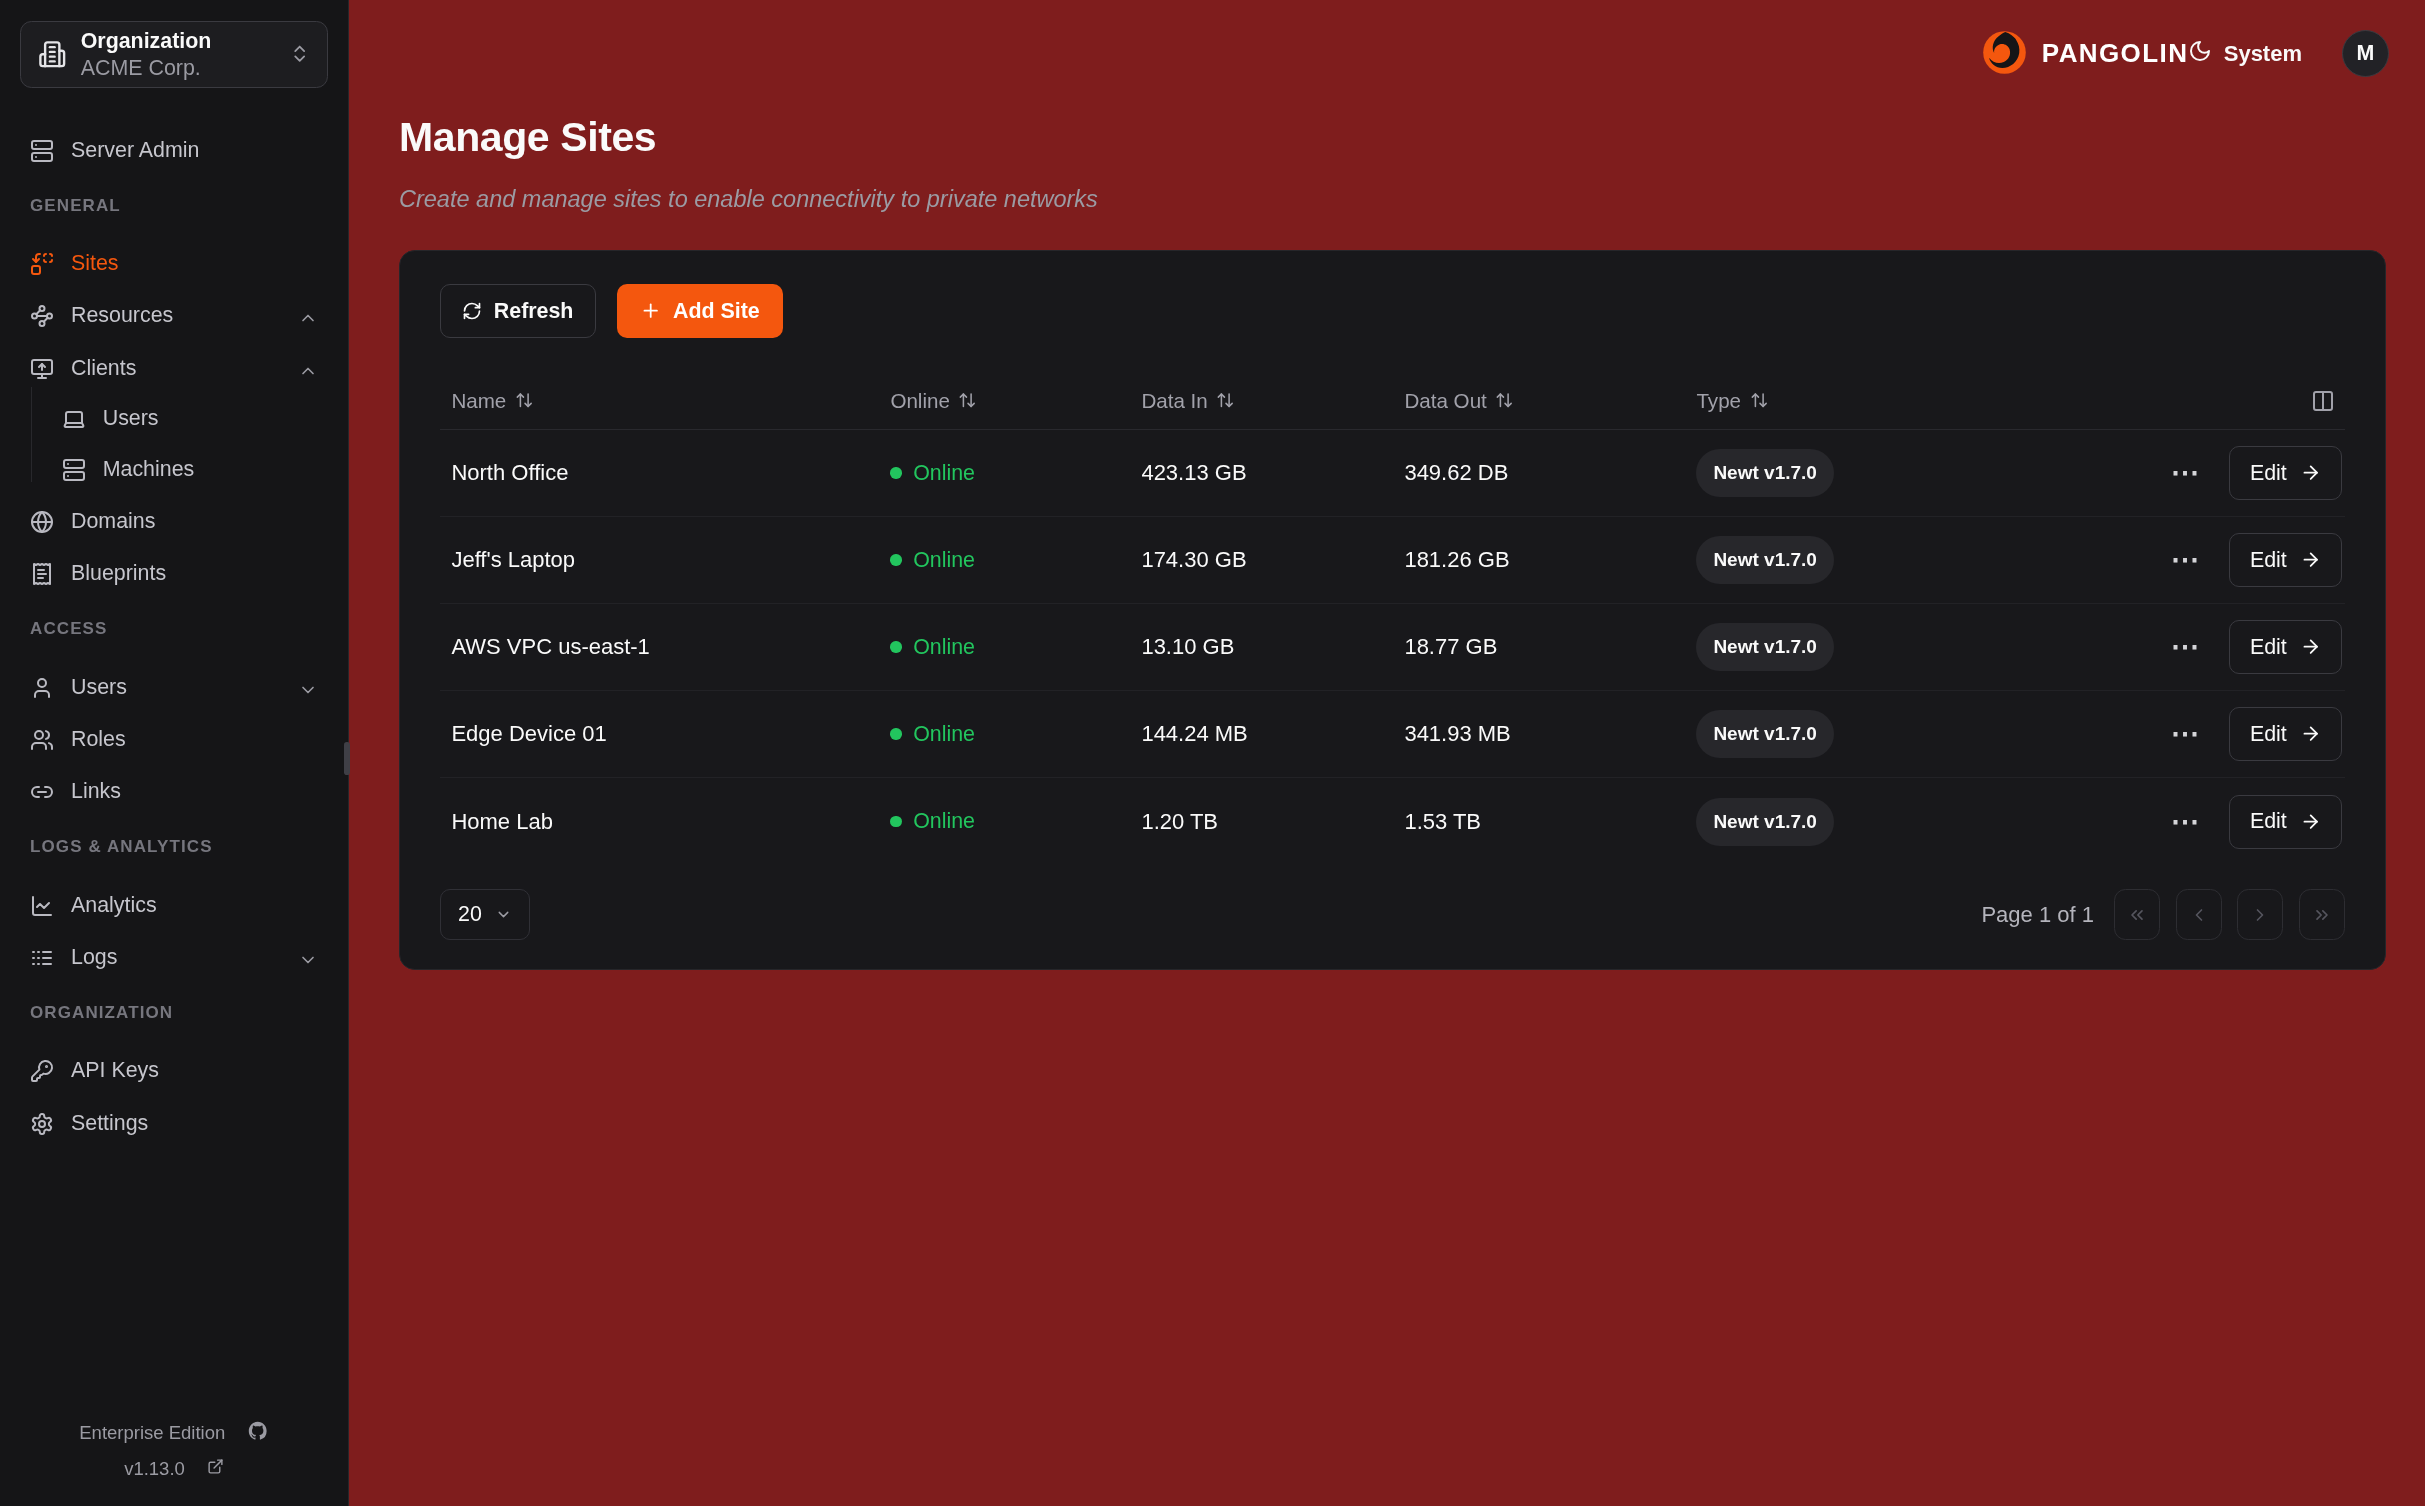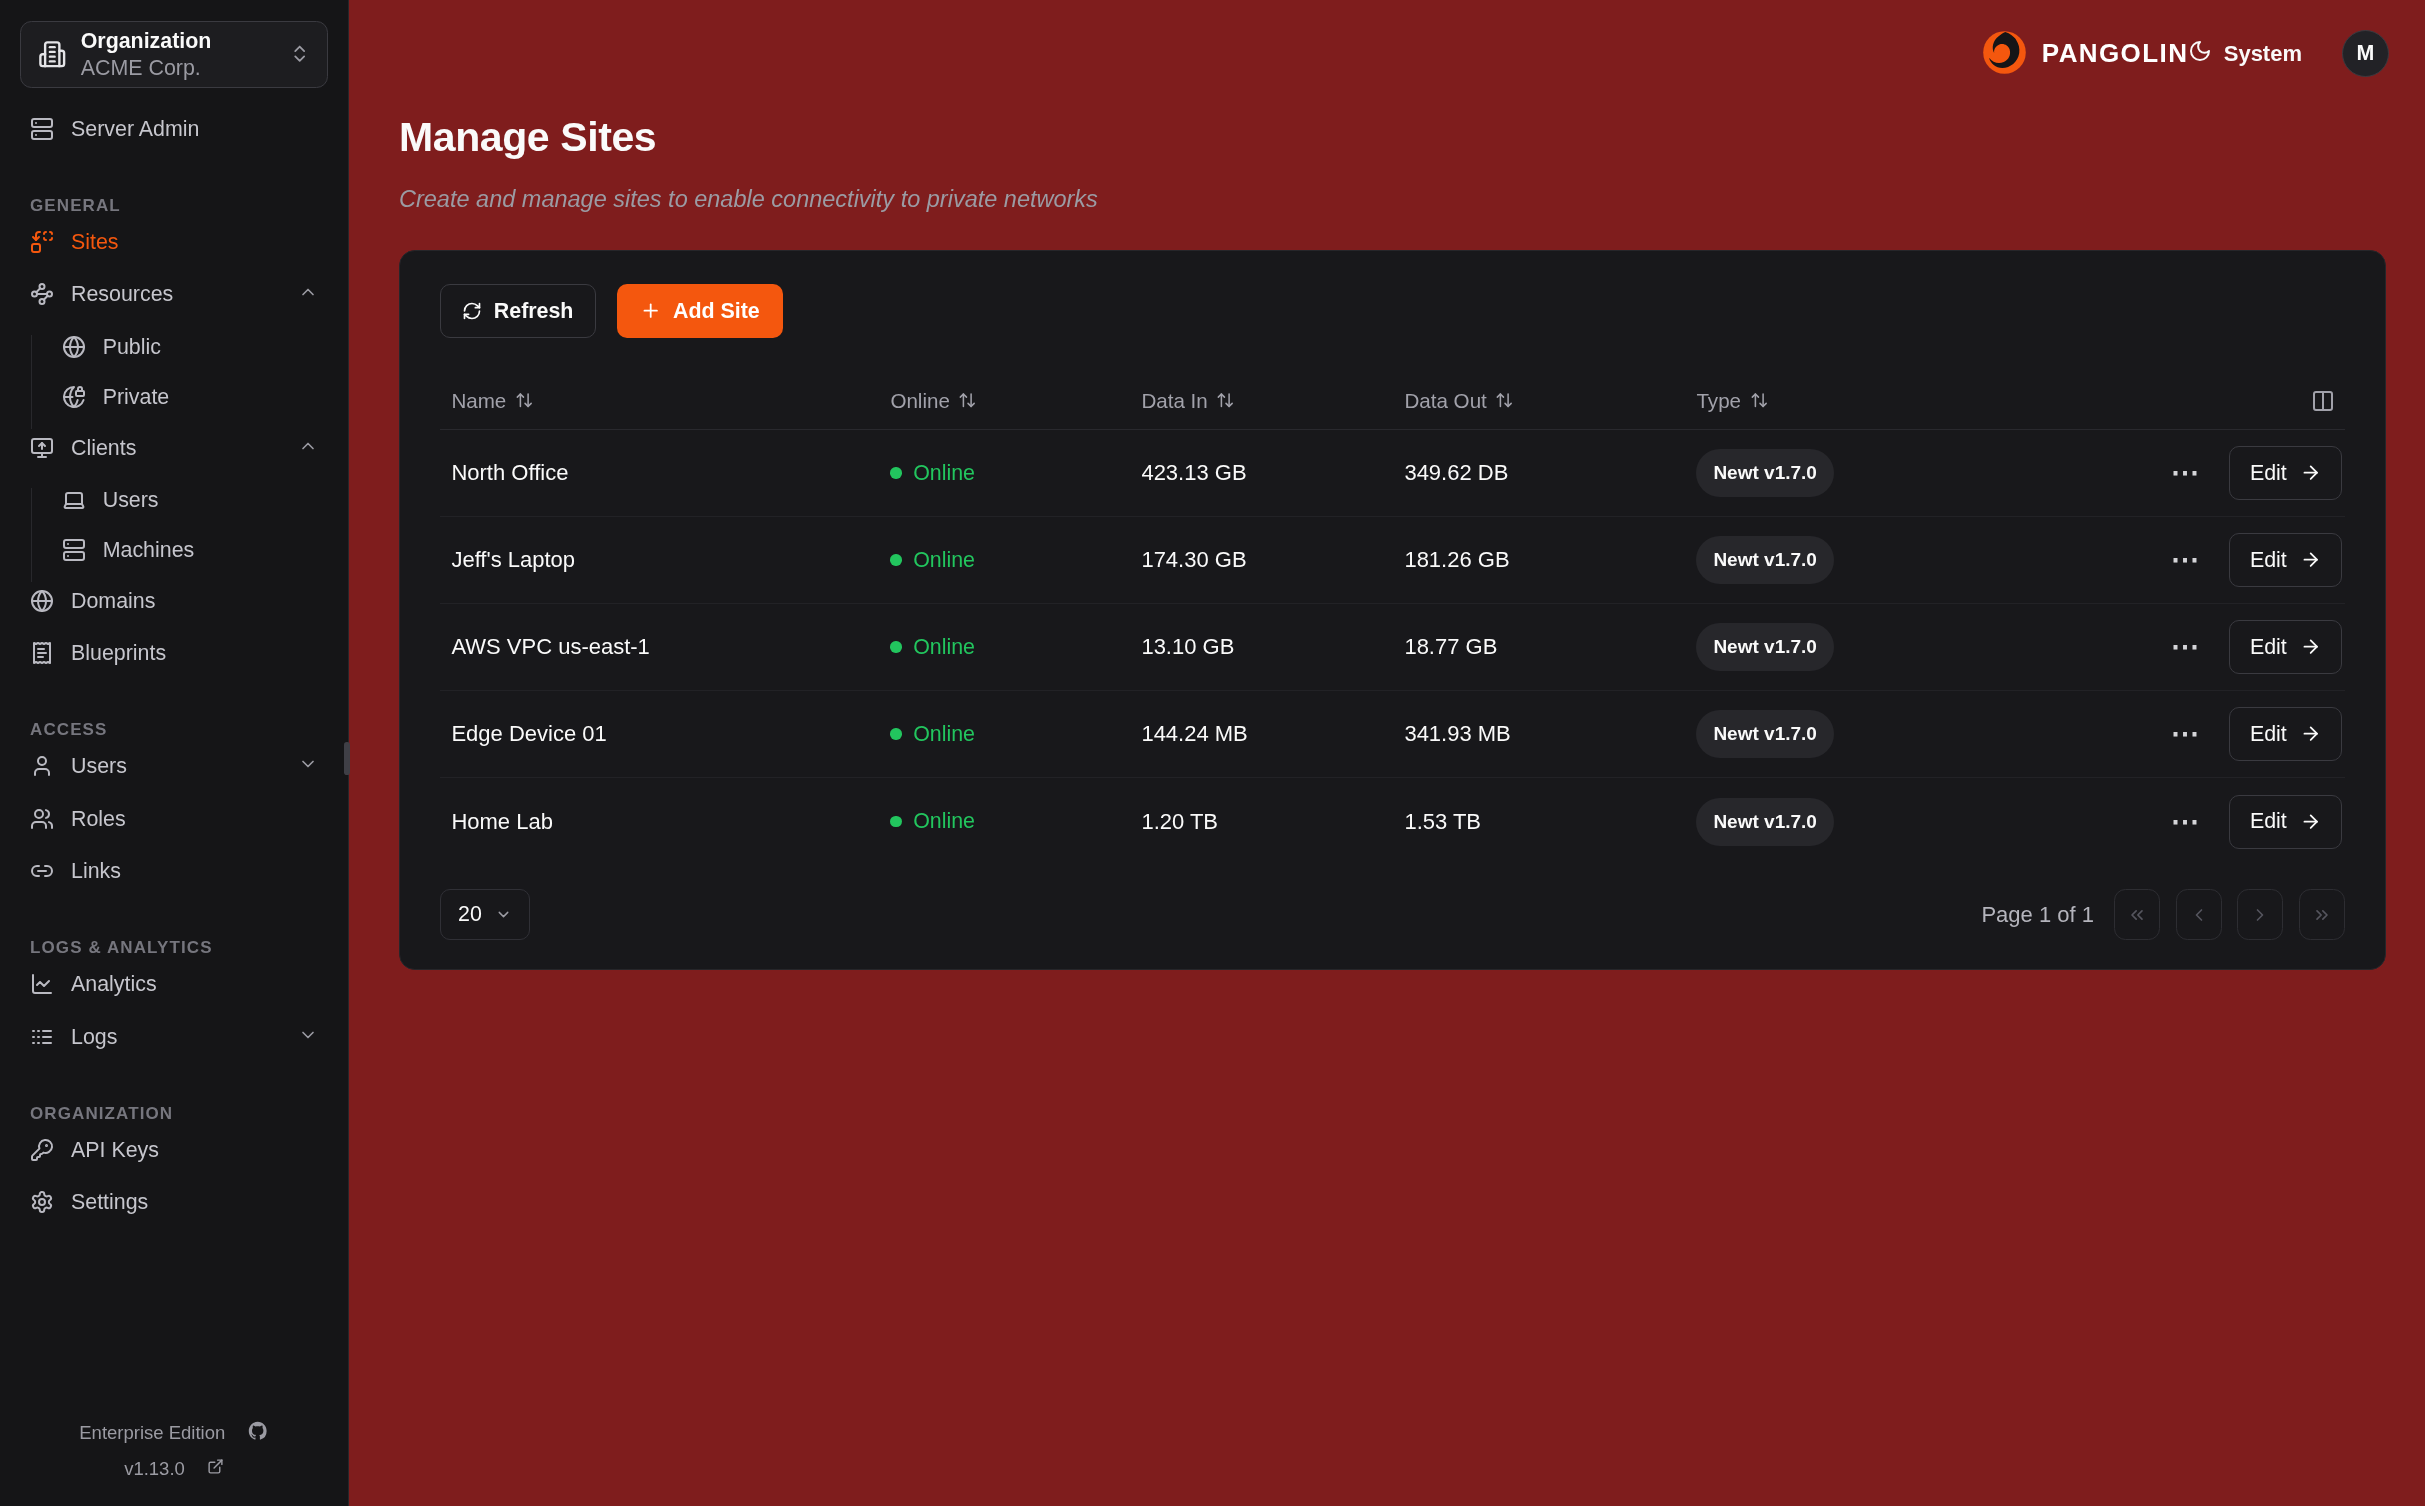--- a/index.html
+++ b/index.html
@@ -11,21 +11,21 @@
   .sidebar { width:349px; min-width:349px; height:100%; background:#151517; border-right:1.4px solid #26262a;
              padding:21.4px 20px 26px; display:flex; flex-direction:column; }
   .org-switcher { display:flex; align-items:center; gap:14.2px; height:67px; padding:0 17px;
                   background:#1d1d20; border:1.4px solid #3a3a40; border-radius:11.4px; cursor:pointer; margin-bottom:28.5px; }
   .org-switcher .org-texts { flex:1; min-width:0; }
   .org-label { font-size:21.4px; font-weight:700; color:#fafafa; line-height:1.2; }
   .org-value { font-size:21.4px; color:#9b9ba3; line-height:1.2; margin-top:1.4px; }
   .org-switcher svg { flex:none; }
 
   .nav { flex:1; overflow:hidden; }
-  .nav-item { display:flex; align-items:flex-start; gap:17px; height:46px; padding:0 10px; margin-bottom:6.4px;
+  .nav-item { display:flex; align-items:flex-end; gap:17px; height:46px; padding:0 10px; margin-bottom:6.4px;
               border-radius:10px; color:#c6c6cd; font-size:21.4px; cursor:pointer; }
   .nav-item .nav-icon { display:flex; align-items:center; color:#b9b9c1; }
   .nav-item.active, .nav-item.active .nav-icon { color:var(--accent,#f4570e); }
   .nav-label { flex:1; white-space:nowrap; }
   .nav-chevron { display:flex; color:#9b9ba3; }
   .section-label { margin:33px 0 14.2px; padding-left:10px; font-size:17px; font-weight:700;
                    letter-spacing:1.1px; color:#76767e; }
   .nav-children { margin-left:10.7px; border-left:1.4px solid #28282c; padding-left:20px; }
   .nav-children .nav-item { height:44px; }
 
@@ -167,43 +167,20 @@
                 <path d="m13.8 17.7 3.9-3.9"></path>
                 <circle cx="12" cy="19.5" r="2.5"></circle>
               </svg>
             </span>
             <span class="nav-label">Resources</span>
             <span class="nav-chevron">
               <svg width="20" height="20" viewBox="0 0 24 24" fill="none" stroke="currentColor" stroke-width="2" stroke-linecap="round" stroke-linejoin="round">
                 <path d="m18 15-6-6-6 6"></path>
               </svg>
             </span>
-          </div>
-          <div class="nav-children">
-            <div class="nav-item">
-              <span class="nav-icon">
-                <svg width="24" height="24" viewBox="0 0 24 24" fill="none" stroke="currentColor" stroke-width="2" stroke-linecap="round" stroke-linejoin="round">
-                  <circle cx="12" cy="12" r="10"></circle>
-                  <path d="M12 2a14.5 14.5 0 0 0 0 20 14.5 14.5 0 0 0 0-20"></path>
-                  <path d="M2 12h20"></path>
-                </svg>
-              </span>
-              <span class="nav-label">Public</span>
-            </div>
-            <div class="nav-item">
-              <span class="nav-icon">
-                <svg width="24" height="24" viewBox="0 0 24 24" fill="none" stroke="currentColor" stroke-width="2" stroke-linecap="round" stroke-linejoin="round">
-                  <path d="M15.686 15A14.5 14.5 0 0 1 12 22a14.5 14.5 0 0 1 0-20 10 10 0 1 0 9.542 13"></path>
-                  <path d="M2 12h8.5"></path>
-                  <path d="M20 6V4a2 2 0 1 0-4 0v2"></path>
-                  <rect width="8" height="5" x="14" y="6" rx="1"></rect>
-                </svg>
-              </span>
-              <span class="nav-label">Private</span>
-            </div>
           </div>
           <div class="nav-item">
             <span class="nav-icon">
               <svg width="24" height="24" viewBox="0 0 24 24" fill="none" stroke="currentColor" stroke-width="2" stroke-linecap="round" stroke-linejoin="round">
                 <path d="m9 10 3-3 3 3"></path>
                 <path d="M12 13V7"></path>
                 <rect width="20" height="14" x="2" y="3" rx="2"></rect>
                 <path d="M12 17v4"></path>
                 <path d="M8 21h8"></path>
               </svg>

